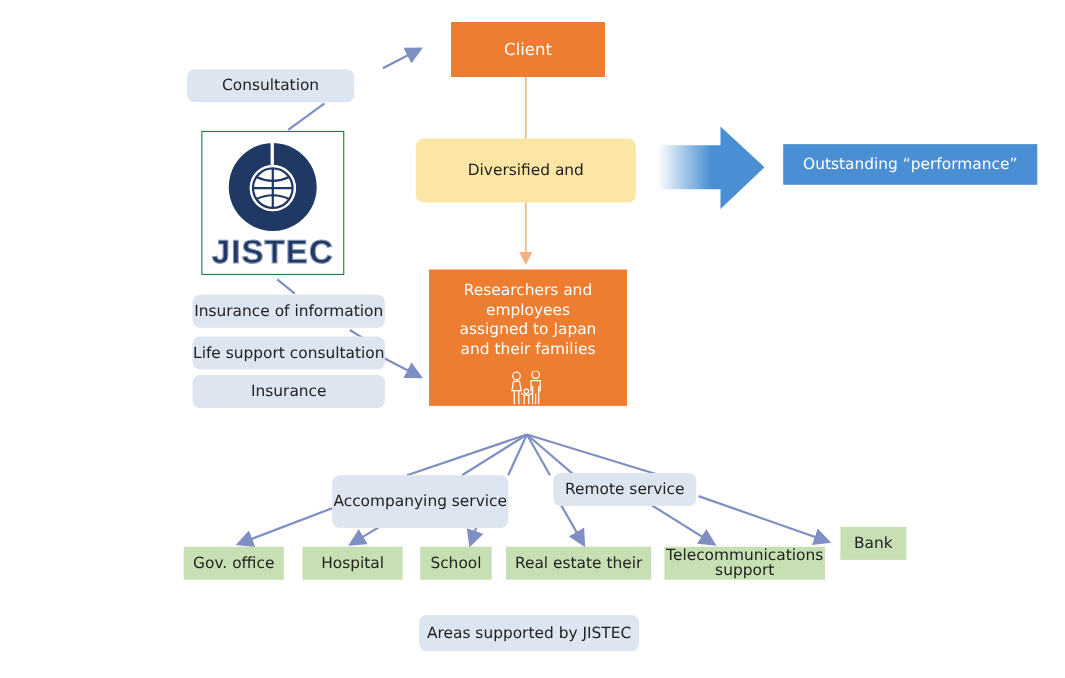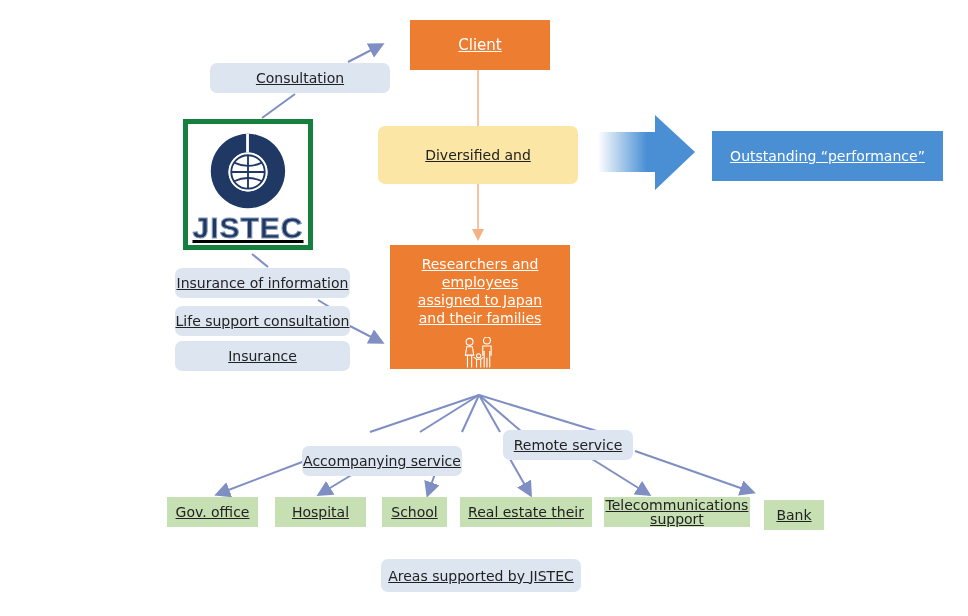--- a/index.html
+++ b/index.html
@@ -1,19 +1,19 @@
 <!DOCTYPE html>
 <html><head>
 <meta charset="utf-8">
 <style>
   html, body { margin: 0; padding: 0; background: #ffffff; }
   body { width: 968px; height: 616px; position: relative; overflow: hidden;
          font-family: "DejaVu Sans", sans-serif; }
   .box { position: absolute; display: flex; align-items: center; justify-content: center;
-         text-align: center; box-sizing: border-box; text-decoration: underline; }
+         text-align: center; box-sizing: border-box; }
   .orange { background: #ed7d31; color: #fff; }
   .pill { background: #dde5f1; color: #222; border-radius: 7px; font-size: 14px; }
   .yellow { background: #fbe6a6; color: #222; border-radius: 7px; font-size: 14px; line-height: 18px; }
   .green { background: #c6e0b4; color: #222; font-size: 14px; text-align: center; }
   .blue { background: #4a8fd3; color: #fff; font-size: 14px; }
   svg.overlay { position: absolute; left: 0; top: 0; }
 </style>
 </head>
 <body>
 
@@ -59,25 +59,25 @@
     <line x1="635" y1="451" x2="752" y2="492" marker-end="url(#ah)"></line>
   </g>
 </svg>
 
 <div class="box orange" style="left:410px;top:20px;width:140px;height:50px;font-size:15px;">Client</div>
 
 <div class="box yellow" style="left:378px;top:126px;width:200px;height:58px;flex-direction:column;">
   <span>Diversified and</span>
 </div>
 
-<div class="box blue" style="left:712px;top:131px;width:231px;height:50px;">Outstanding “performance”</div>
+<div class="box blue" style="left:712px;top:131px;width:231px;height:37px;">Outstanding “performance”</div>
 
-<div class="box pill" style="left:170px;top:63px;width:180px;height:30px;margin-left:40px;">Consultation</div>
+<div class="box pill" style="left:170px;top:63px;width:152px;height:30px;">Consultation</div>
 
-<div class="box" style="left:183px;top:119px;width:130px;height:131px;border:5px solid #15803d;flex-direction:column;justify-content:flex-start;">
+<div class="box" style="left:183px;top:119px;width:130px;height:131px;border:1px solid #15803d;flex-direction:column;justify-content:flex-start;">
   <svg width="90" height="85" viewBox="0 0 90 85" style="margin-top:8px;">
     <path d="M45,2 A40,40 0 1,1 44.9,2 z M45,22 A21,21 0 1,0 45.1,22 z" fill="#1f3864" fill-rule="evenodd"></path>
     <rect x="43" y="2" width="3" height="20" fill="#fff"></rect>
     <circle cx="45" cy="43" r="21" fill="#fff"></circle>
     <circle cx="45" cy="43" r="18" fill="none" stroke="#1f3864" stroke-width="2"></circle>
     <line x1="27" y1="43" x2="63" y2="43" stroke="#1f3864" stroke-width="2"></line>
     <line x1="45" y1="25" x2="45" y2="61" stroke="#1f3864" stroke-width="2"></line>
     <path d="M30,33 Q45,40 60,33 M30,53 Q45,46 60,53" fill="none" stroke="#1f3864" stroke-width="2"></path>
   </svg>
   <span style="font-family:'Liberation Sans',sans-serif;font-weight:bold;font-size:30px;color:#1f3864;letter-spacing:1px;-webkit-text-stroke:1px #8a9ab8;">JISTEC</span>
@@ -95,26 +95,26 @@
   <svg width="50" height="46" viewBox="0 0 50 46" style="margin-top:10px;" fill="none" stroke="#fff" stroke-width="1.6">
     <circle cx="10" cy="7" r="5"></circle>
     <path d="M4,26 L6,14 L14,14 L16,26 z M7,26 L7,44 M13,26 L13,44"></path>
     <circle cx="35" cy="5" r="5"></circle>
     <path d="M29,27 L29,13 L41,13 L41,27 M31,20 L31,44 M39,20 L39,44 M35,30 L35,44"></path>
     <circle cx="23" cy="27" r="3"></circle>
     <path d="M16,29 L20,32 L26,32 L30,29 M20,32 L20,44 M26,32 L26,44"></path>
   </svg>
 </div>
 
-<div class="box pill" style="left:302px;top:446px;width:160px;height:30px;">Accompanying service</div>
+<div class="box pill" style="left:302px;top:432px;width:160px;height:48px;">Accompanying service</div>
 <div class="box pill" style="left:503px;top:430px;width:130px;height:30px;">Remote service</div>
 
 <div class="box green" style="left:167px;top:497px;width:91px;height:30px;">Gov. office</div>
 <div class="box green" style="left:275px;top:497px;width:91px;height:30px;">Hospital</div>
 <div class="box green" style="left:382px;top:497px;width:65px;height:30px;">School</div>
 <div class="box green" style="left:460px;top:497px;width:132px;height:30px;">Real estate their</div>
 <div class="box green" style="left:604px;top:497px;width:146px;height:30px;flex-direction:column;line-height:14px;">
   <span>Telecommunications</span>
   <span>support</span>
 </div>
-<div class="box green" style="left:764px;top:500px;width:60px;height:30px;">Bank</div>
+<div class="box green" style="left:764px;top:479px;width:60px;height:30px;">Bank</div>
 
 <div class="box pill" style="left:381px;top:559px;width:200px;height:33px;">Areas supported by JISTEC</div>
 
 </body></html>

